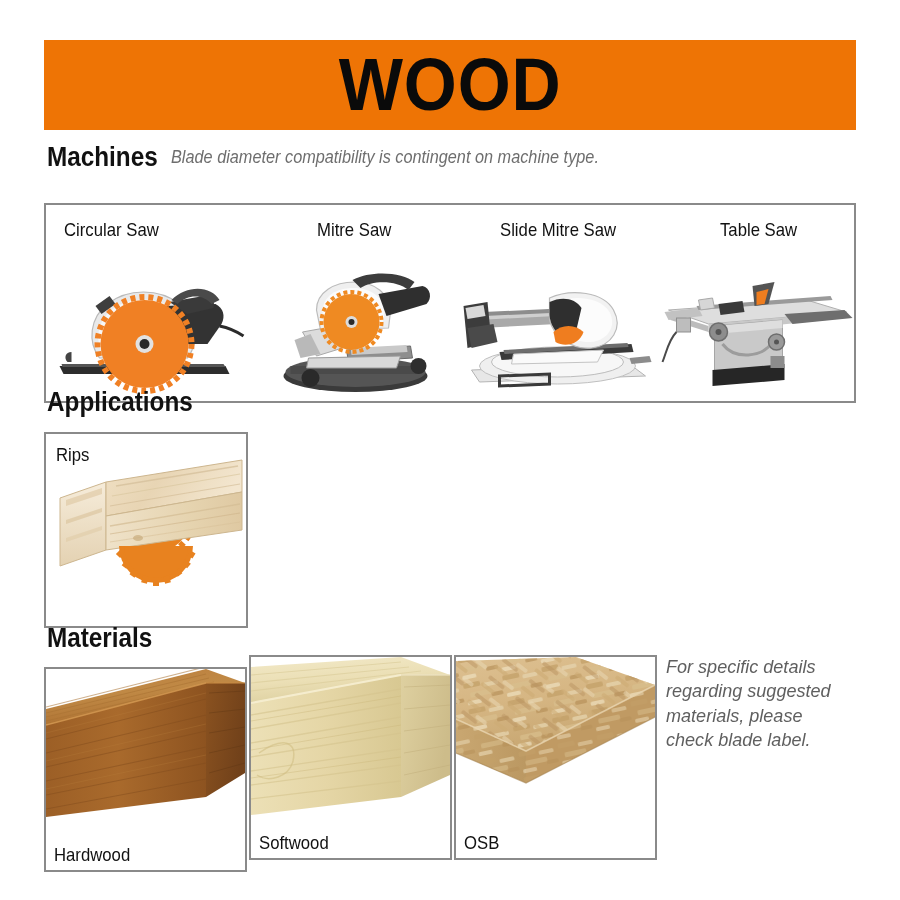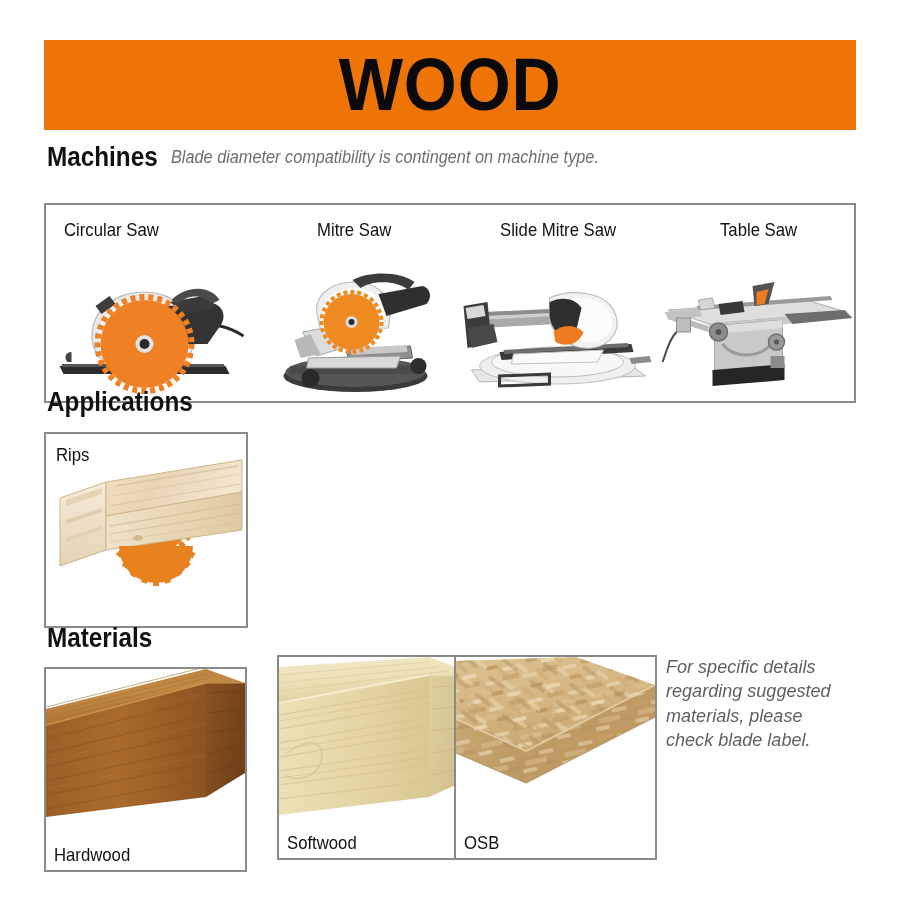--- a/index.html
+++ b/index.html
@@ -86,21 +86,21 @@
     left: 0; right: 0; bottom: 6px;
     height: 125px;
   }
 
   
   #apps-panel { left: 44px; top: 432px; width: 204px; height: 196px; }
 
   
   .material-panel { top: 655px; width: 203px; height: 205px; }
   #mat-0 { left: 44px; margin-top: 12px; }
-  #mat-1 { left: 249px; margin-left: 28px; }
+  #mat-1 { left: 249px; }
   #mat-2 { left: 454px; padding-left: 32px; }
   .material-swatch {
     position: absolute;
     left: 0; right: 0; top: 0;
     height: 165px;
     overflow: hidden;
   }
   .material-caption {
     position: absolute;
     left: 8px; bottom: 4px;

